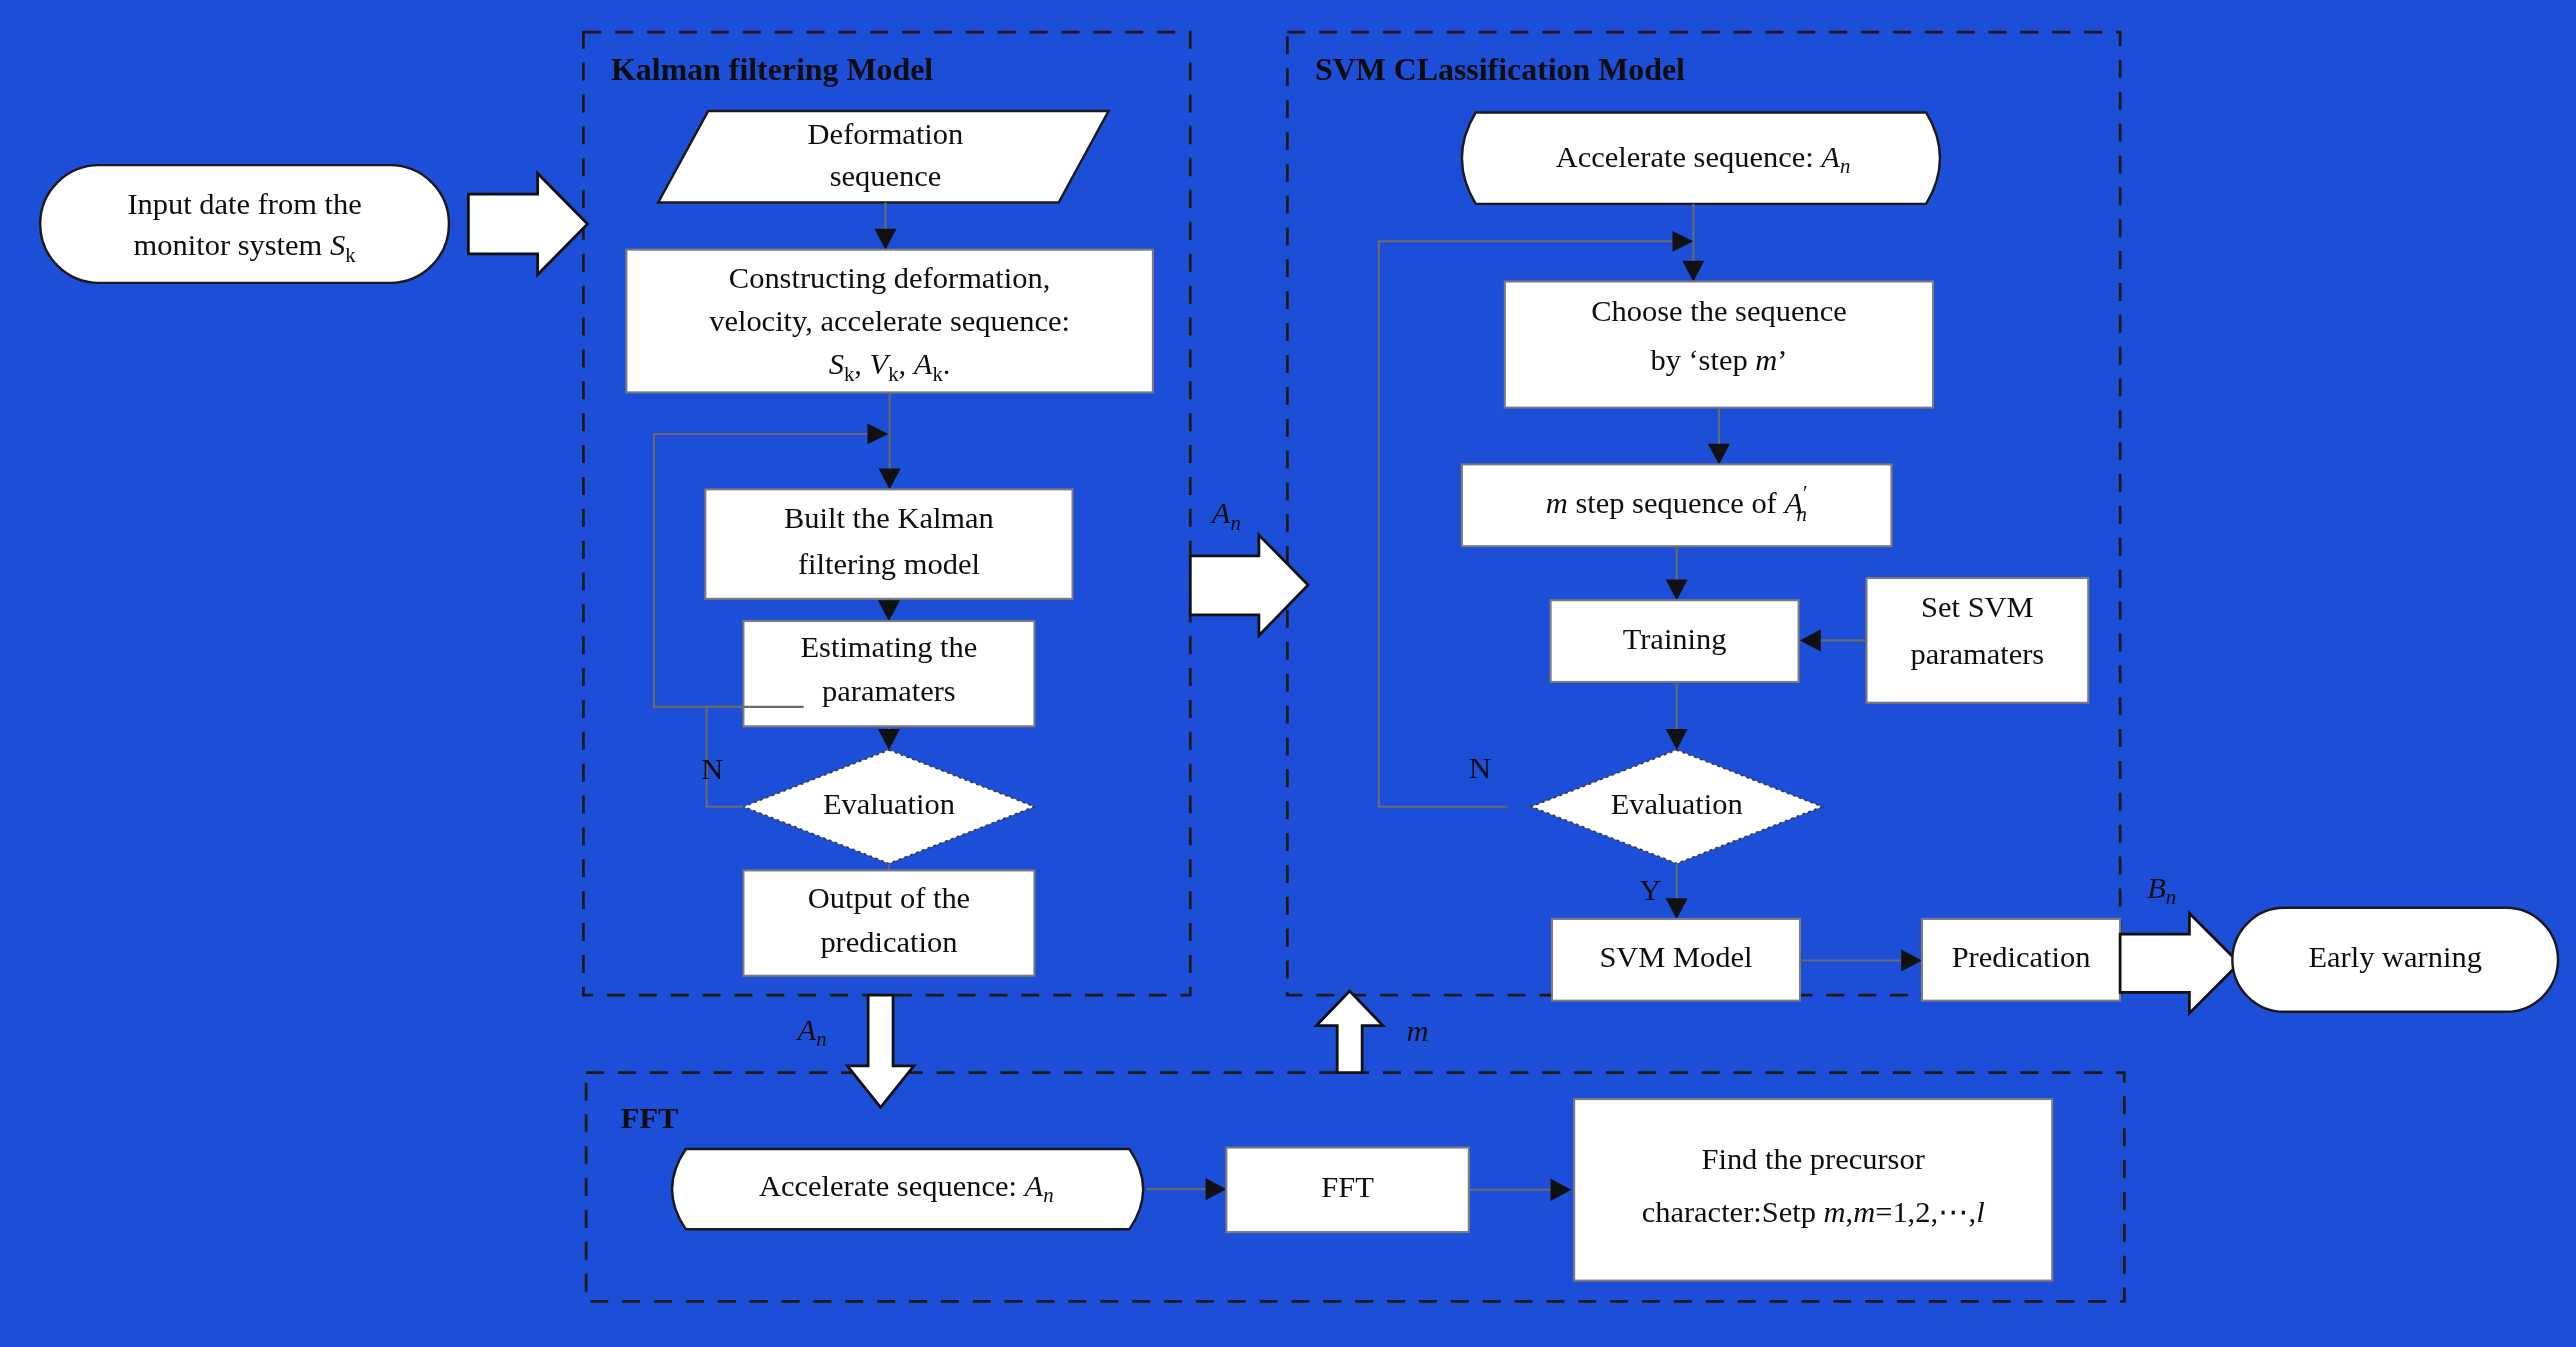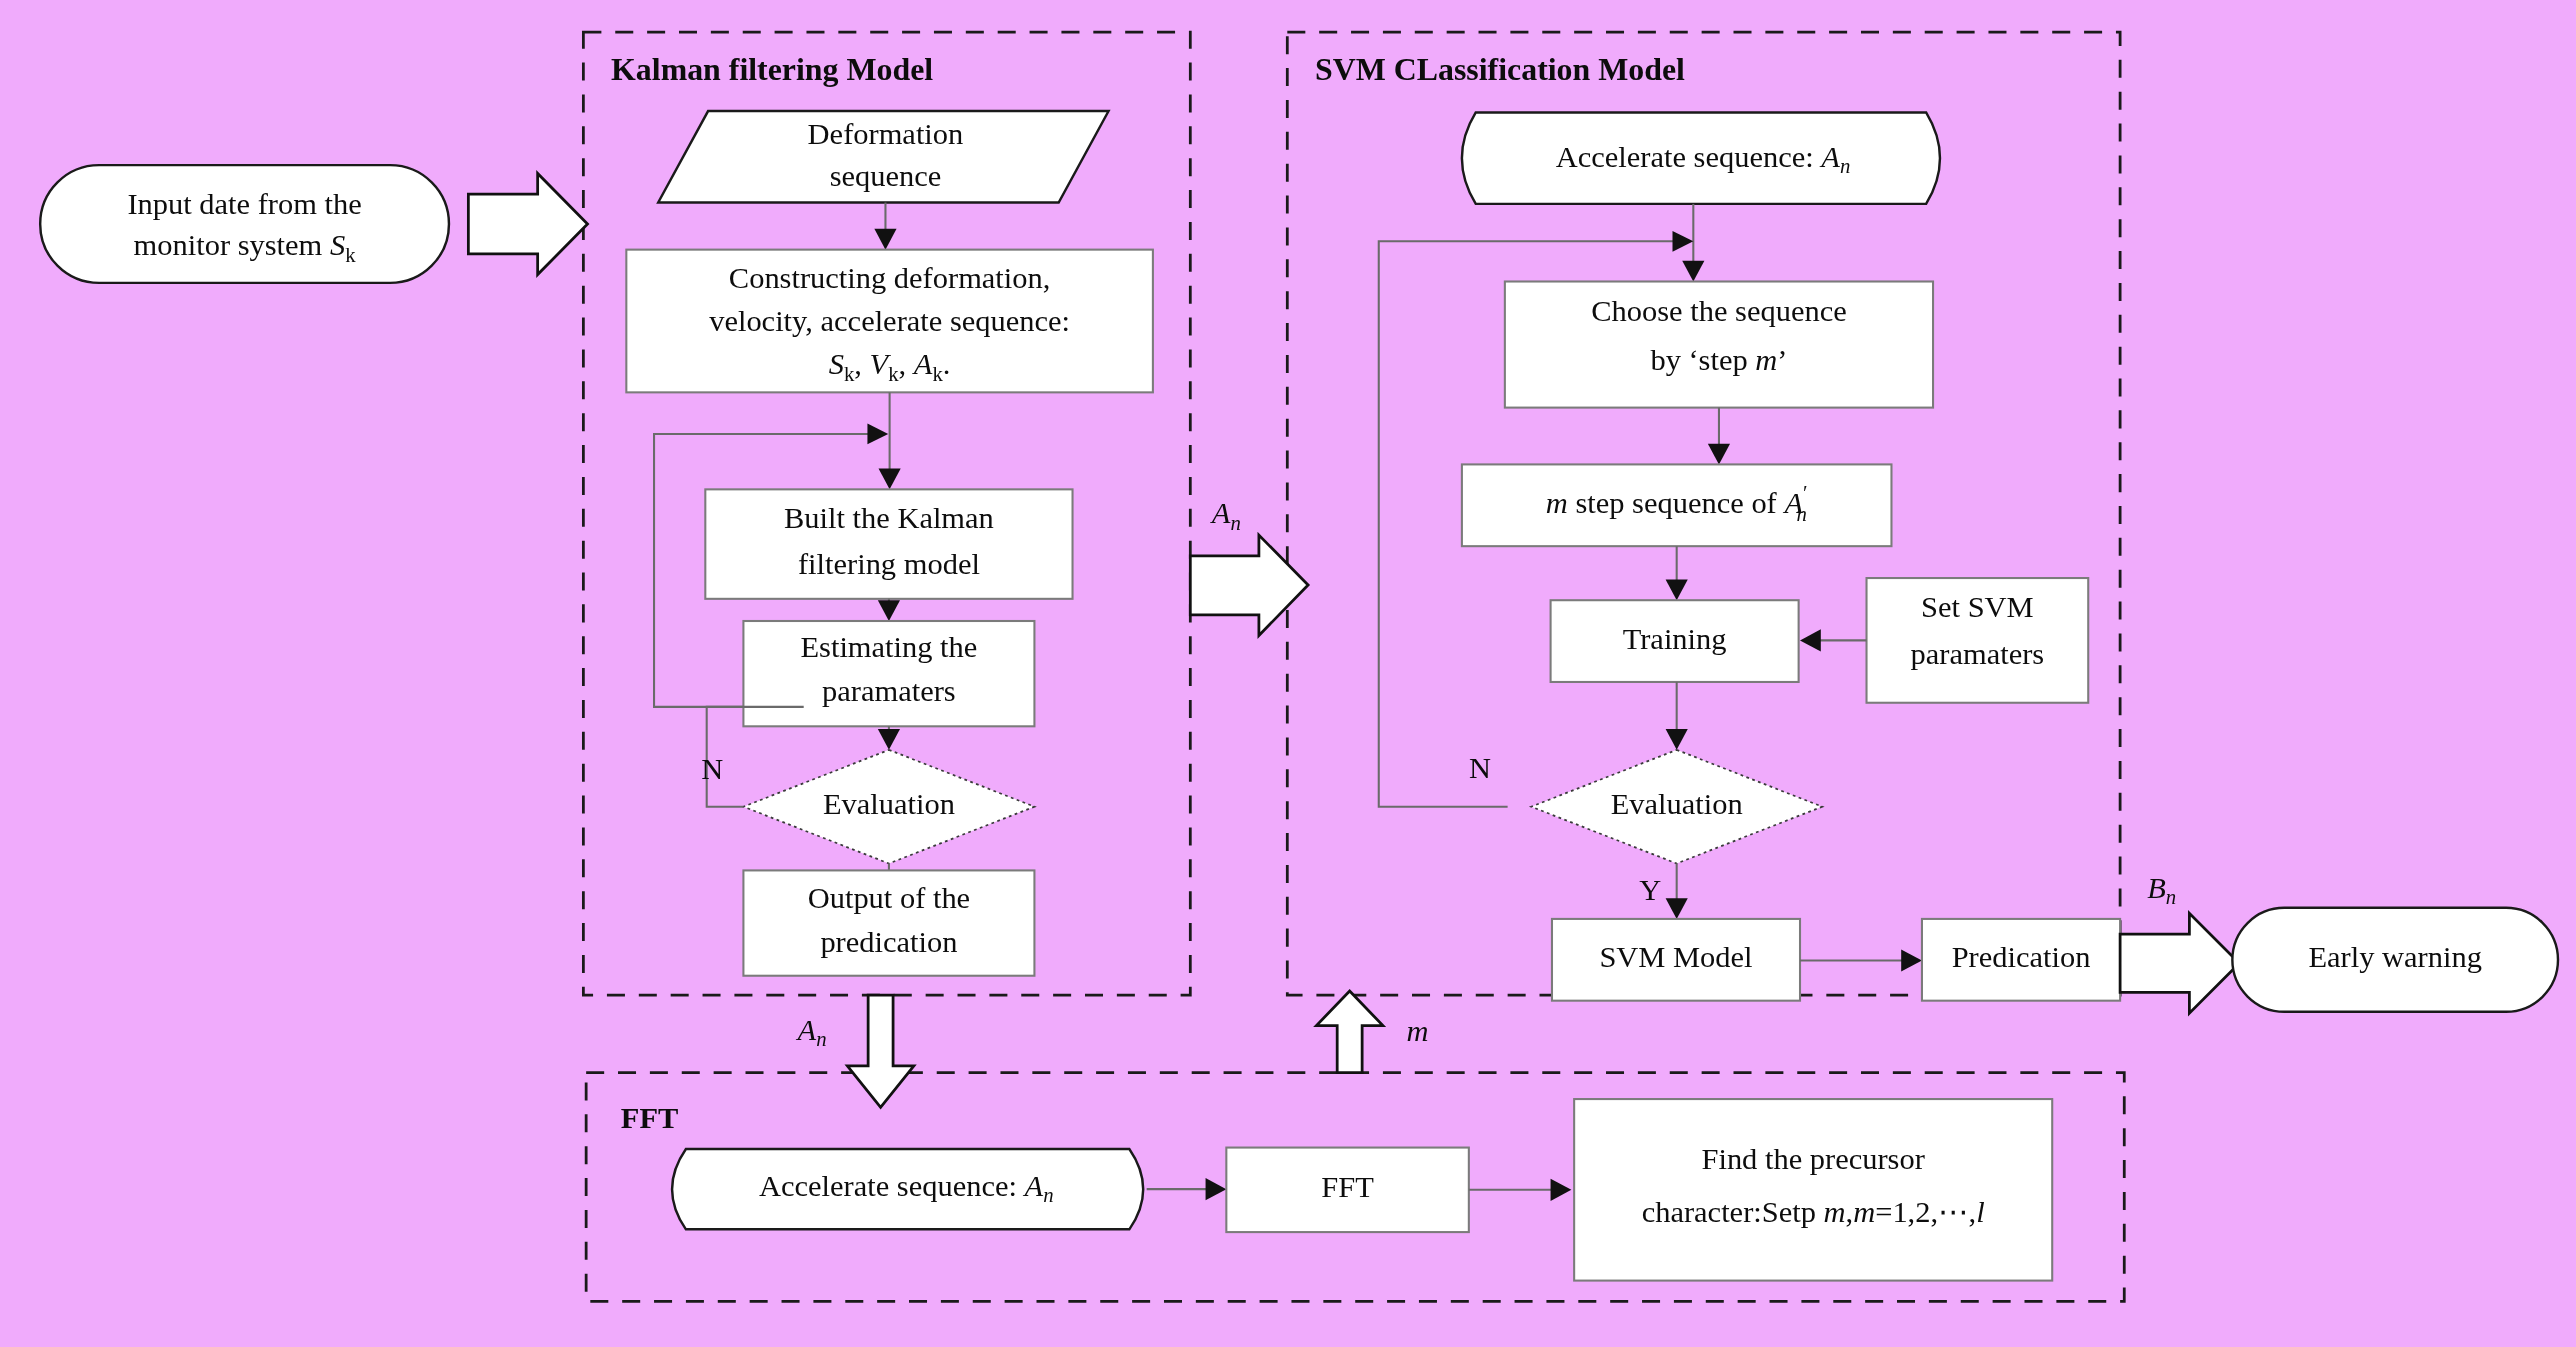--- a/index.html
+++ b/index.html
@@ -4,21 +4,21 @@
 <style>
   html, body {
     margin: 0;
     padding: 0;
     background: #ffffff;
   }
   #stage {
     position: relative;
     width: 2576px;
     height: 1348px;
-    background: #f0abfc;
+    background: #1d4ed8;
     font-family: "Liberation Serif", "DejaVu Serif", serif;
     overflow: hidden;
   }
   svg#canvas {
     position: absolute;
     left: 0;
     top: 0;
     width: 2576px;
     height: 1348px;
   }

